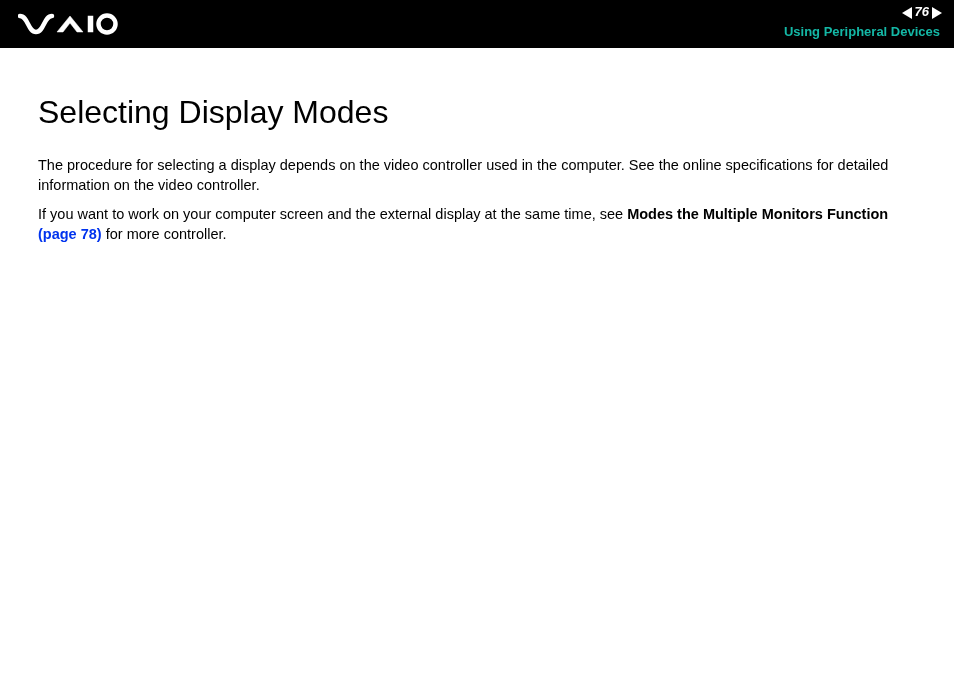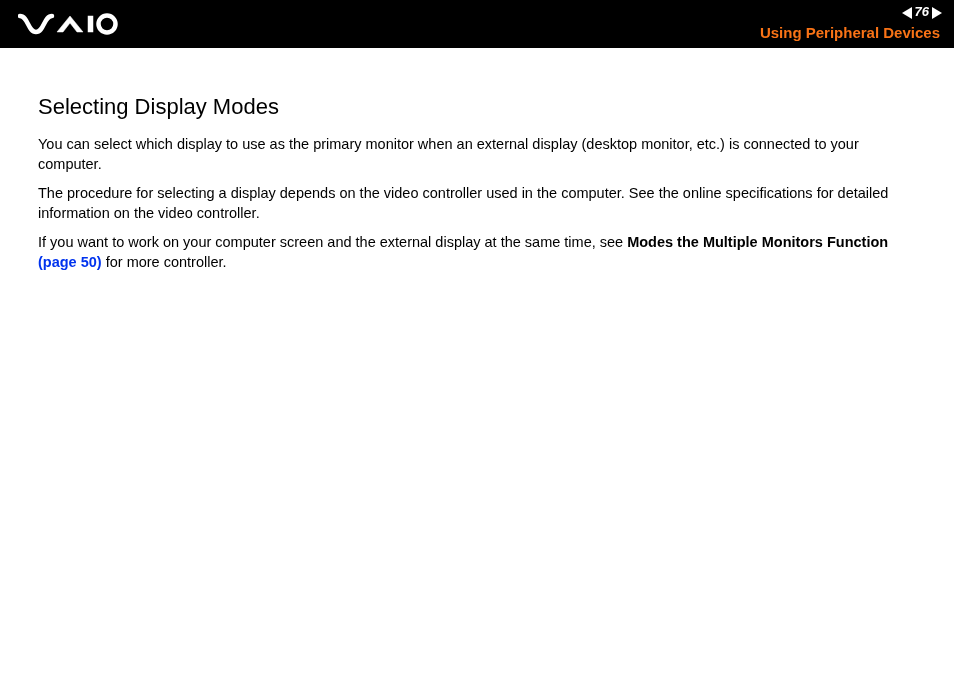--- a/index.html
+++ b/index.html
@@ -35,31 +35,31 @@
     color: #fff;
     font-style: italic;
     font-weight: bold;
     font-size: 13px;
     padding: 0 3px;
   }
   .section-label {
     position: absolute;
     right: 14px;
     top: 24px;
-    color: #f97316;
+    color: #14b8a6;
     font-weight: bold;
-    font-size: 15px;
+    font-size: 13px;
   }
   .content {
     padding: 46px 38px 0 38px;
   }
   .content h1 {
-    font-size: 22px;
+    font-size: 32px;
     font-weight: 400;
-    margin-bottom: 15px;
+    margin-bottom: 25px;
   }
   .content p {
     font-size: 14.5px;
     line-height: 1.35;
     margin-bottom: 10px;
   }
   .bold { font-weight: bold; }
   .link { color: #0033ee; font-weight: bold; }
 </style>
 </head>
@@ -96,18 +96,17 @@
   <div class="page-nav">
     <div class="arrow-left"></div>
     <span class="page-num">76</span>
     <div class="arrow-right"></div>
   </div>
   <div class="section-label">Using Peripheral Devices</div>
 </div>
 
 <div class="content">
   <h1>Selecting Display Modes</h1>
-  <p>You can select which display to use as the primary monitor when an external display (desktop monitor, etc.) is connected to your computer.</p>
   <p>The procedure for selecting a display depends on the video controller used in the computer. See the online specifications for detailed information on the video controller.</p>
   <p>
-    <span>If you want to work on your computer screen and the external display at the same time, see </span><span class="bold">Modes the Multiple Monitors Function </span><span class="link">(page 50)</span><span> for more controller.</span>
+    <span>If you want to work on your computer screen and the external display at the same time, see </span><span class="bold">Modes the Multiple Monitors Function </span><span class="link">(page 78)</span><span> for more controller.</span>
   </p>
 </div>
 
 </body></html>

